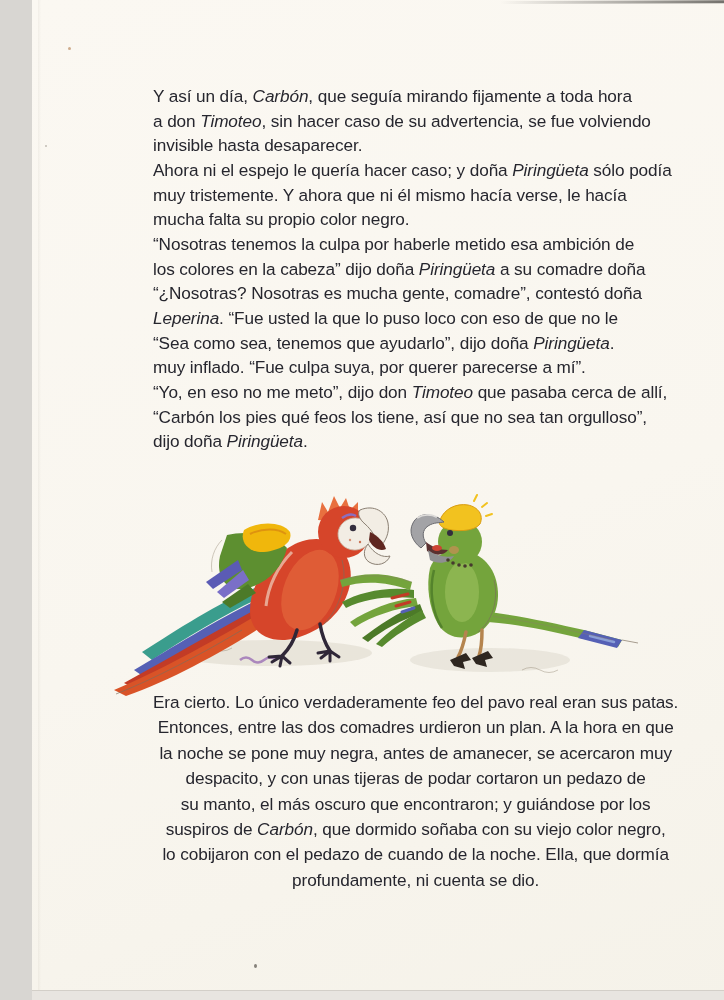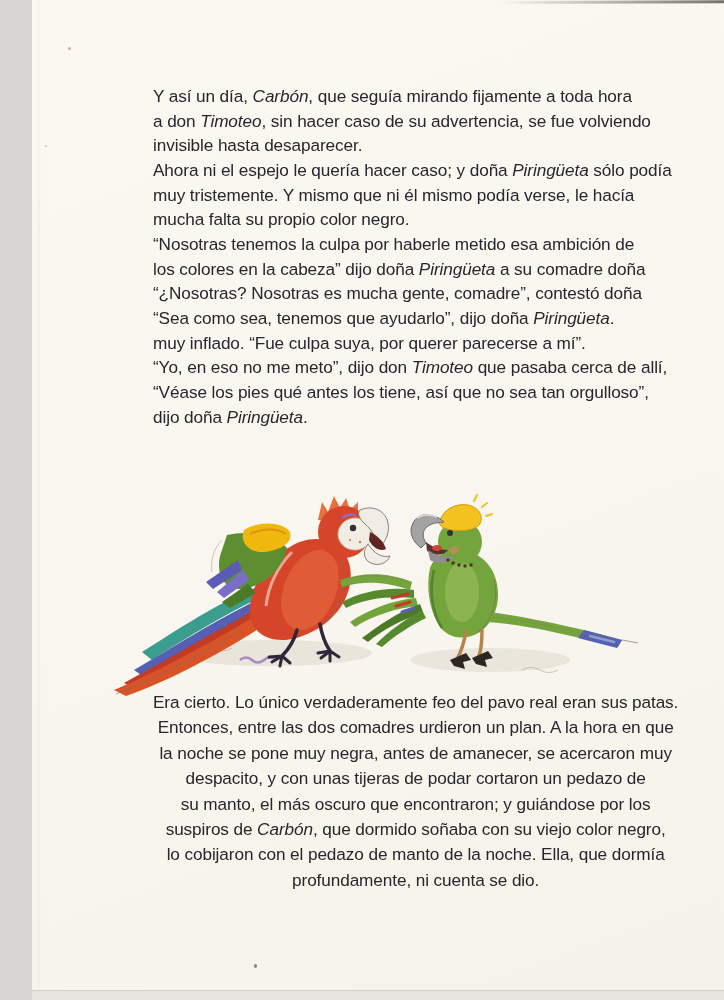--- a/index.html
+++ b/index.html
@@ -41,29 +41,30 @@
   <div class="speck" style="left:36px;top:47px;width:3px;height:3px;background:#b07a4a;opacity:.6"></div>
   <div class="speck" style="left:13px;top:145px;width:2px;height:2px;background:#9a948a;opacity:.6"></div>
   <div class="speck" style="left:695px;top:262px;width:3px;height:2px;background:#a8a298;opacity:.5"></div>
   <div class="speck" style="left:222px;top:964px;width:3px;height:4px;background:#55504a;opacity:.7"></div>
 
   <div class="story b1">
       <div class="line"><span>Y así un día, </span><i>Carbón</i><span>, que seguía mirando fijamente a toda hora</span></div>
       <div class="line"><span>a don </span><i>Timoteo</i><span>, sin hacer caso de su advertencia, se fue volviendo</span></div>
       <div class="line"><span>invisible hasta desaparecer.</span></div>
       <div class="line"><span>Ahora ni el espejo le quería hacer caso; y doña </span><i>Piringüeta</i><span> sólo podía</span></div>
-      <div class="line"><span>muy tristemente. Y mismo que ni él mismo podía verse, le hacía</span></div>
+      <div class="line"><span>muy tristemente. Y ahora que ni él mismo hacía verse, le hacía</span></div>
       <div class="line"><span>mucha falta su propio color negro.</span></div>
       <div class="line"><span>“Nosotras tenemos la culpa por haberle metido esa ambición de</span></div>
       <div class="line"><span>los colores en la cabeza” dijo doña </span><i>Piringüeta</i><span> a su comadre doña</span></div>
       <div class="line"><span>“¿Nosotras? Nosotras es mucha gente, comadre”, contestó doña</span></div>
+      <div class="line"><i>Leperina</i><span>. “Fue usted la que lo puso loco con eso de que no le</span></div>
       <div class="line"><span>“Sea como sea, tenemos que ayudarlo”, dijo doña </span><i>Piringüeta</i><span>.</span></div>
       <div class="line"><span>muy inflado. “Fue culpa suya, por querer parecerse a mí”.</span></div>
       <div class="line"><span>“Yo, en eso no me meto”, dijo don </span><i>Timoteo</i><span> que pasaba cerca de allí,</span></div>
-      <div class="line"><span>“Véase los pies qué antes los tiene, así que no sea tan orgulloso”,</span></div>
+      <div class="line"><span>“Carbón los pies qué feos los tiene, así que no sea tan orgulloso”,</span></div>
       <div class="line"><span>dijo doña </span><i>Piringüeta</i><span>.</span></div>
     </div>
 
   <svg class="illu" width="620" height="210" viewBox="0 0 620 210">
 
     <g>
       <ellipse cx="180" cy="163" rx="100" ry="13" opacity=".55" fill="#dcd7cb"></ellipse>
       <ellipse cx="398" cy="170" rx="80" ry="12" opacity=".5" fill="#dcd7cb"></ellipse>
       <path d="M100,158 q10,-6 20,0 q10,6 20,0" class="pencil2"></path>
       <path d="M430,180 q9,-5 18,0 q9,5 18,0" class="pencil2"></path>
@@ -170,17 +171,17 @@
     </g>
   </svg>
 
   <div class="story b2">
       <div class="line"><span>Era cierto. Lo único verdaderamente feo del pavo real eran sus patas.</span></div>
       <div class="line"><span>Entonces, entre las dos comadres urdieron un plan. A la hora en que</span></div>
       <div class="line"><span>la noche se pone muy negra, antes de amanecer, se acercaron muy</span></div>
       <div class="line"><span>despacito, y con unas tijeras de podar cortaron un pedazo de</span></div>
       <div class="line"><span>su manto, el más oscuro que encontraron; y guiándose por los</span></div>
       <div class="line"><span>suspiros de </span><i>Carbón</i><span>, que dormido soñaba con su viejo color negro,</span></div>
-      <div class="line"><span>lo cobijaron con el pedazo de manto de la noche. Ella, que dormía</span></div>
+      <div class="line"><span>lo cobijaron con el pedazo de cuando de la noche. Ella, que dormía</span></div>
       <div class="line"><span>profundamente, ni cuenta se dio.</span></div>
     </div>
 
 </div>
 
 </body></html>

